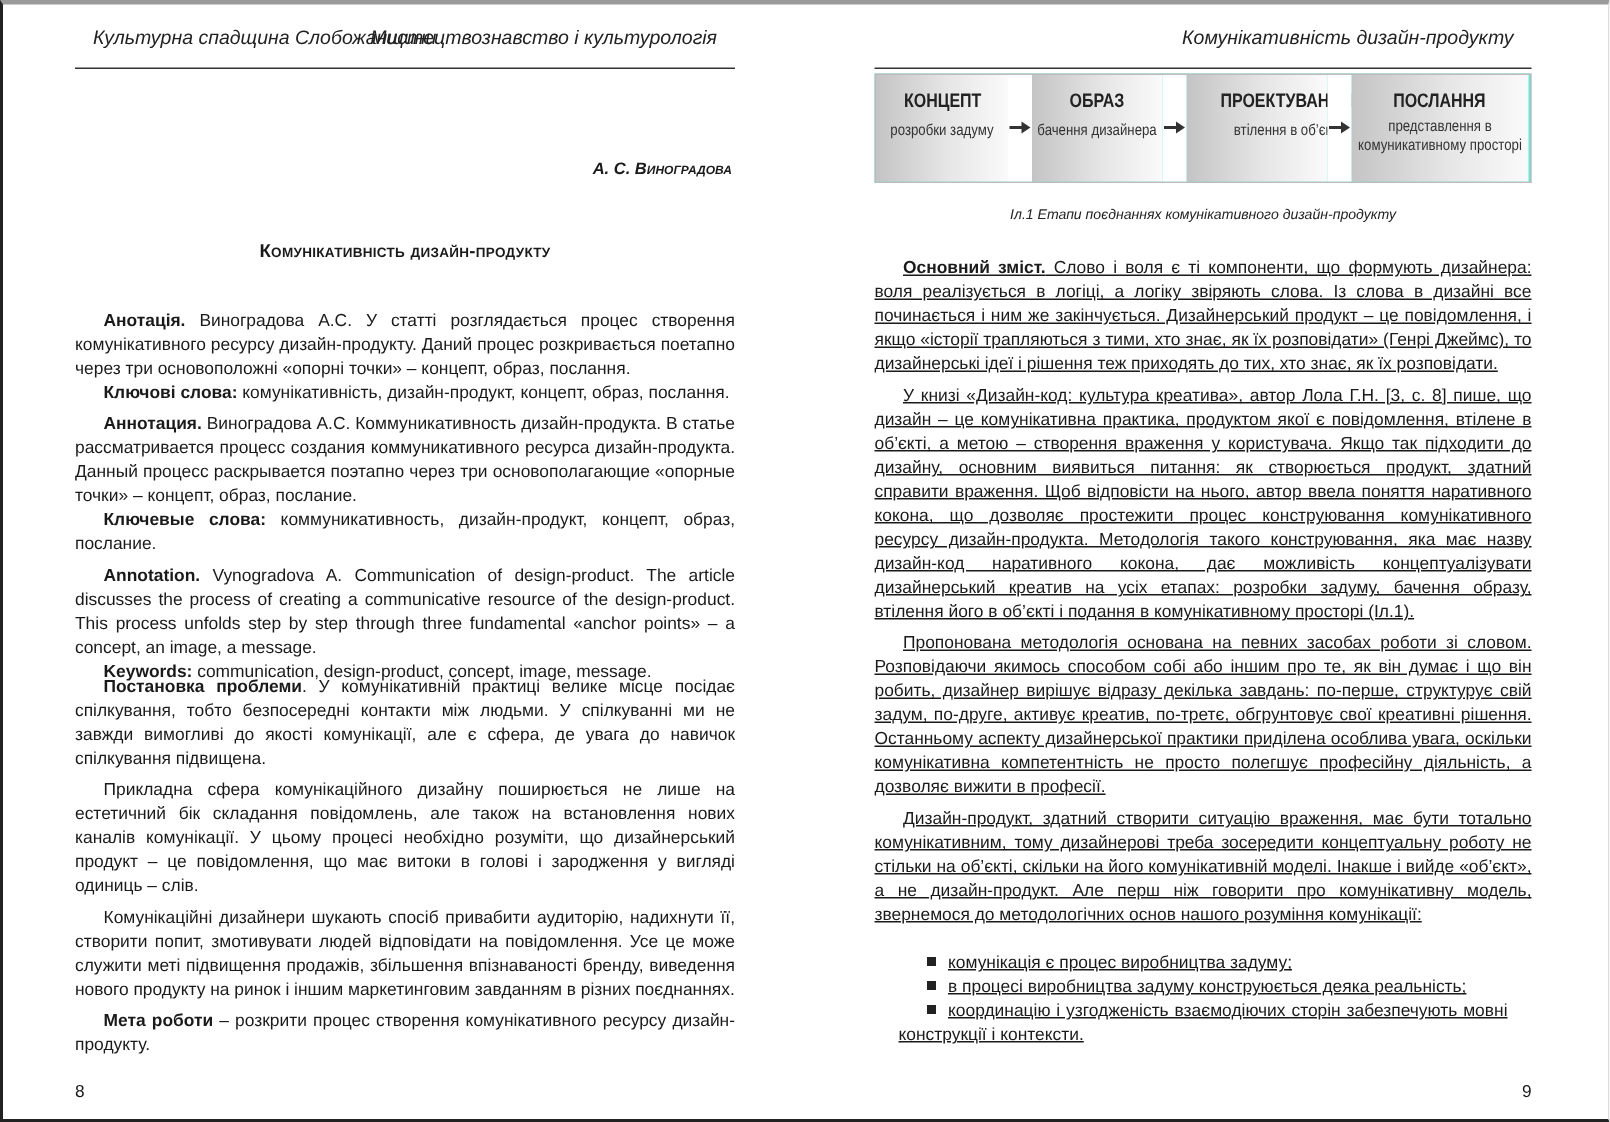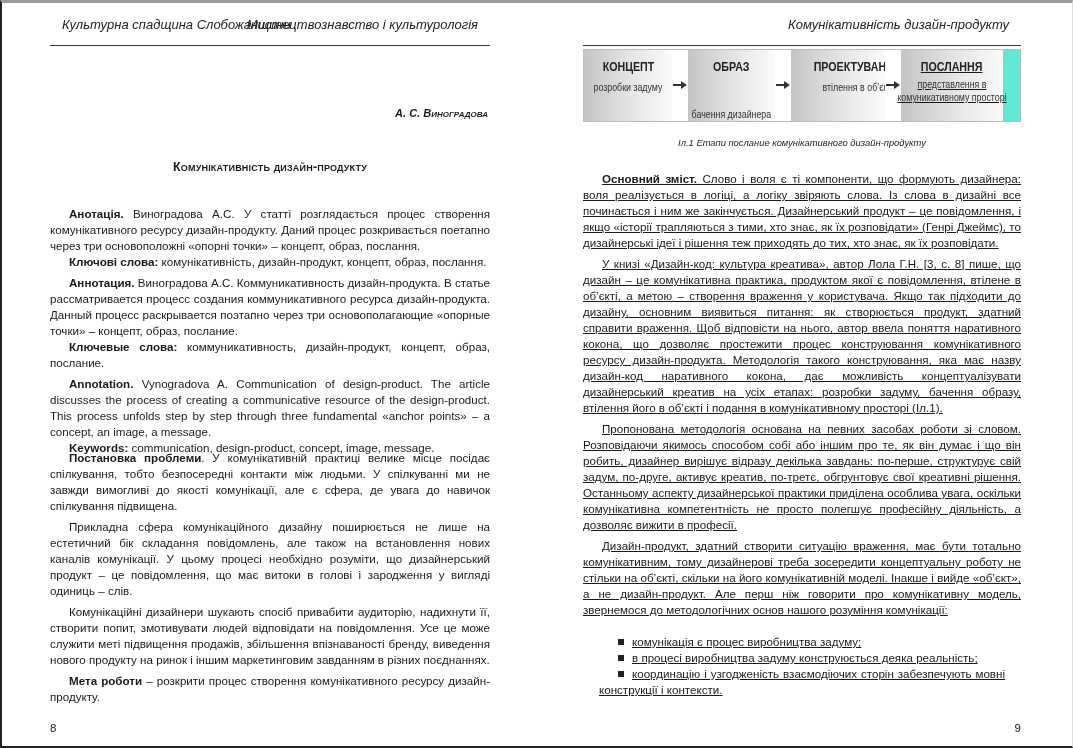--- a/index.html
+++ b/index.html
@@ -69,23 +69,23 @@
   }
   .stage .h {
     font-family: "Liberation Sans", sans-serif; font-weight: bold; font-size: 13px;
     transform: scaleX(0.82); color: #222; white-space: nowrap;
   }
   .stage .s {
     font-size: 10.5px; line-height: 13px; transform: scaleX(0.84); color: #333;
     margin-top: 7px; white-space: nowrap;
   }
   .stage.s1 { width: 88px; }
-  .stage.s2 { width: 87px; justify-content: space-between; }
+  .stage.s2 { width: 87px; }
   .stage.s3 { width: 94px; padding-left: 39px; }
-  .stage.s4 { width: 102px; text-decoration: underline; }
+  .stage.s4 { width: 118px; }
   .stage.s4 .s { margin-top: 4px; }
   .arrow {
     width: 16px; background: #ffffff; position: relative;
   }
   .arrow::before {
     content: ""; position: absolute; left: 1px; top: 34px; width: 10px; height: 2px; background: #333;
   }
   .arrow::after {
     content: ""; position: absolute; left: 9px; top: 31px;
     border-left: 6px solid #333; border-top: 4px solid transparent; border-bottom: 4px solid transparent;
@@ -154,21 +154,21 @@
     <div class="arrow"></div>
     <div class="stage s4">
       <div class="h">ПОСЛАННЯ</div>
       <div class="s">
         <div>представлення в</div>
         <div>комуникативному просторі</div>
       </div>
     </div>
   </div>
 
-  <div class="caption">Іл.1 Етапи послание комунікативного дизайн-продукту</div>
+  <div class="caption">Іл.1 Етапи поєднаннях комунікативного дизайн-продукту</div>
 
   <div class="text" style="top:171px;text-decoration:underline;">
     <p><b>Основний зміст.</b><span> Слово і воля є ті компоненти, що формують дизайнера: воля реалізується в логіці, а логіку звіряють слова. Із слова в дизайні все починається і ним же закінчується. Дизайнерський продукт – це повідомлення, і якщо «історії трапляються з тими, хто знає, як їх розповідати» (Генрі Джеймс), то дизайнерські ідеї і рішення теж приходять до тих, хто знає, як їх розповідати.</span></p>
     <p>У книзі «Дизайн-код: культура креатива», автор Лола Г.Н. [3, с. 8] пише, що дизайн – це комунікативна практика, продуктом якої є повідомлення, втілене в об’єкті, а метою – створення враження у користувача. Якщо так підходити до дизайну, основним виявиться питання: як створюється продукт, здатний справити враження. Щоб відповісти на нього, автор ввела поняття наративного кокона, що дозволяє простежити процес конструювання комунікативного ресурсу дизайн-продукта. Методологія такого конструювання, яка має назву дизайн-код наративного кокона, дає можливість концептуалізувати дизайнерський креатив на усіх етапах: розробки задуму, бачення образу, втілення його в об’єкті і подання в комунікативному просторі (Іл.1).</p>
     <p>Пропонована методологія основана на певних засобах роботи зі словом. Розповідаючи якимось способом собі або іншим про те, як він думає і що він робить, дизайнер вирішує відразу декілька завдань: по-перше, структурує свій задум, по-друге, активує креатив, по-третє, обгрунтовує свої креативні рішення. Останньому аспекту дизайнерської практики приділена особлива увага, оскільки комунікативна компетентність не просто полегшує професійну діяльність, а дозволяє вижити в професії.</p>
     <p class="tight">Дизайн-продукт, здатний створити ситуацію враження, має бути тотально комунікативним, тому дизайнерові треба зосередити концептуальну роботу не стільки на об’єкті, скільки на його комунікативній моделі. Інакше і вийде «об’єкт», а не дизайн-продукт. Але перш ніж говорити про комунікативну модель, звернемося до методологічних основ нашого розуміння комунікації:</p>
     <ul>
       <li><span class="bullet"></span><span>комунікація є процес виробництва задуму;</span></li>
       <li><span class="bullet"></span><span>в процесі виробництва задуму конструюється деяка реальність;</span></li>
       <li><span class="bullet"></span><span>координацію і узгодженість взаємодіючих сторін забезпечують мовні конструкції і контексти.</span></li>

